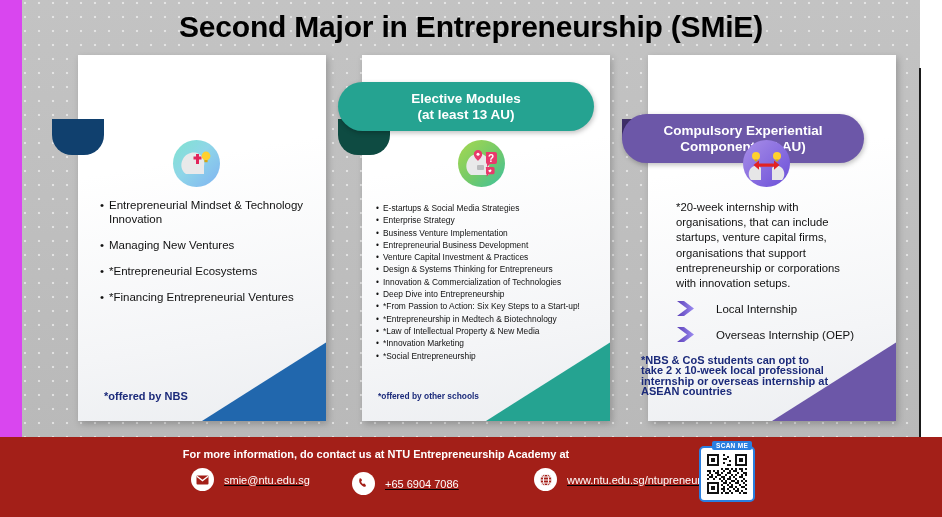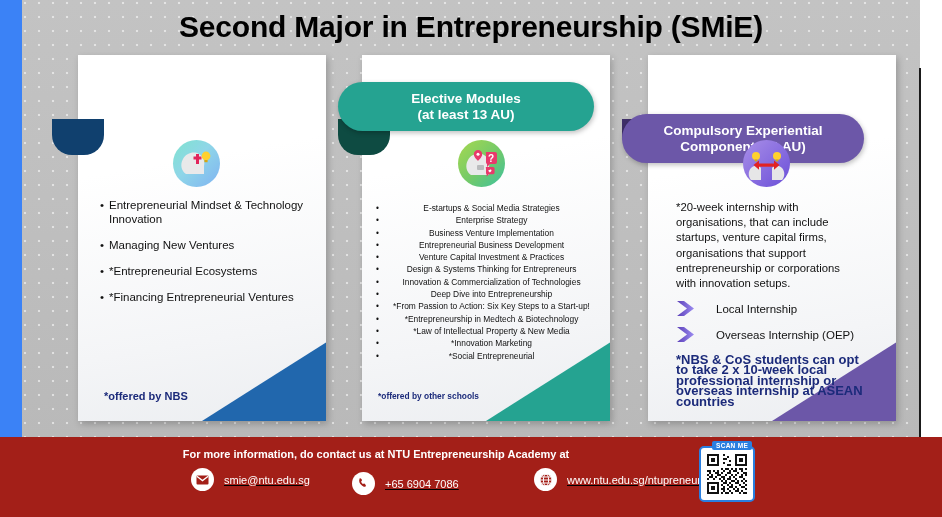--- a/index.html
+++ b/index.html
@@ -1,21 +1,21 @@
 <!DOCTYPE html>
 <html><head>
 <meta charset="utf-8">
 <style>
   html,body{margin:0;padding:0;}
   body{
     width:942px;height:517px;overflow:hidden;
     font-family:"Liberation Sans",sans-serif;
     background:#ffffff;
   }
-  .poster{position:relative;width:942px;height:517px;background:#3b82f6;}
+  .poster{position:relative;width:942px;height:517px;background:#d946ef;}
 
   
   .bg-gray{
     position:absolute;left:22px;top:0;width:898px;height:437px;
     background:
       radial-gradient(circle at 3px 3px, rgba(255,255,255,0.55) 1.1px, rgba(255,255,255,0) 1.6px) 0 0/14px 14px,
       linear-gradient(180deg,#c3c3c3 0%,#bfbfbf 45%,#b9b9b9 100%);
   }
   .right-white{position:absolute;left:920px;top:0;width:22px;height:437px;background:#fff;}
   .right-rule{position:absolute;left:919px;top:68px;width:2px;height:369px;background:#1a1a1a;}
@@ -63,37 +63,37 @@
   .circ-icon svg{width:47px;height:47px;display:block;}
 
   
   .core-list{position:absolute;left:100px;top:198px;width:210px;font-size:11.5px;color:#111;line-height:14px;}
   .core-list li{margin-bottom:12px;list-style:none;position:relative;padding-left:9px;}
   .core-list li:before{content:"\2022";position:absolute;left:0;top:0;}
   .core-list ul{margin:0;padding:0;}
 
   .elec-list{position:absolute;left:376px;top:202px;width:224px;font-size:8.4px;color:#111;line-height:12.3px;}
   .elec-list ul{margin:0;padding:0;}
-  .elec-list li{list-style:none;position:relative;padding-left:7px;white-space:nowrap;text-align:center;}
+  .elec-list li{list-style:none;position:relative;padding-left:7px;white-space:nowrap;}
   .elec-list li:before{content:"\2022";position:absolute;left:0;top:0;}
 
   .note{position:absolute;font-size:8.4px;color:#1b2a7a;font-weight:bold;}
   #note-core{left:104px;top:390px;font-size:11px;}
   #note-elective{left:378px;top:391px;}
 
   .comp-para{position:absolute;left:676px;top:200px;width:186px;font-size:11.3px;color:#111;line-height:15.2px;}
 
   .intern{position:absolute;left:676px;display:flex;align-items:center;gap:18px;}
   #intern-local{top:300px;}
   #intern-oep{top:326px;}
   .chev{width:22px;height:17px;flex:none;}
   .intern-label{font-size:11.5px;color:#111;}
 
-  .comp-note{position:absolute;left:676px;top:355px;width:190px;
-             font-size:13px;color:#1b2a7a;font-weight:bold;line-height:10.4px;}
+  .comp-note{position:absolute;left:641px;top:355px;width:190px;
+             font-size:11px;color:#1b2a7a;font-weight:bold;line-height:10.4px;}
 
   
   .footer{position:absolute;left:0;top:437px;width:942px;height:80px;background:#a31f18;}
   .footer-head{position:absolute;left:0;top:448px;width:752px;text-align:center;
                color:#fff;font-size:11px;font-weight:bold;}
   .contact{position:absolute;display:flex;align-items:center;gap:10px;text-decoration:underline;}
   #contact-email{left:191px;top:468px;}
   #contact-phone{left:352px;top:472px;align-items:center;}
   #contact-web{left:534px;top:468px;}
   .c-icon{width:23px;height:23px;border-radius:50%;background:#fff;flex:none;
@@ -172,21 +172,21 @@
       <li>Business Venture Implementation</li>
       <li>Entrepreneurial Business Development</li>
       <li>Venture Capital Investment &amp; Practices</li>
       <li>Design &amp; Systems Thinking for Entrepreneurs</li>
       <li>Innovation &amp; Commercialization of Technologies</li>
       <li>Deep Dive into Entrepreneurship</li>
       <li>*From Passion to Action: Six Key Steps to a Start-up!</li>
       <li>*Entrepreneurship in Medtech &amp; Biotechnology</li>
       <li>*Law of Intellectual Property &amp; New Media</li>
       <li>*Innovation Marketing</li>
-      <li>*Social Entrepreneurial</li>
+      <li>*Social Entrepreneurship</li>
     </ul>
   </div>
   <div class="note" id="note-elective">*offered by other schools</div>
 
   <div class="card" id="card-comp">
     <div class="tri tri-purple"></div>
   </div>
   <div class="fold" id="fold-comp"></div>
   <div class="banner" id="banner-comp">
     <div>

